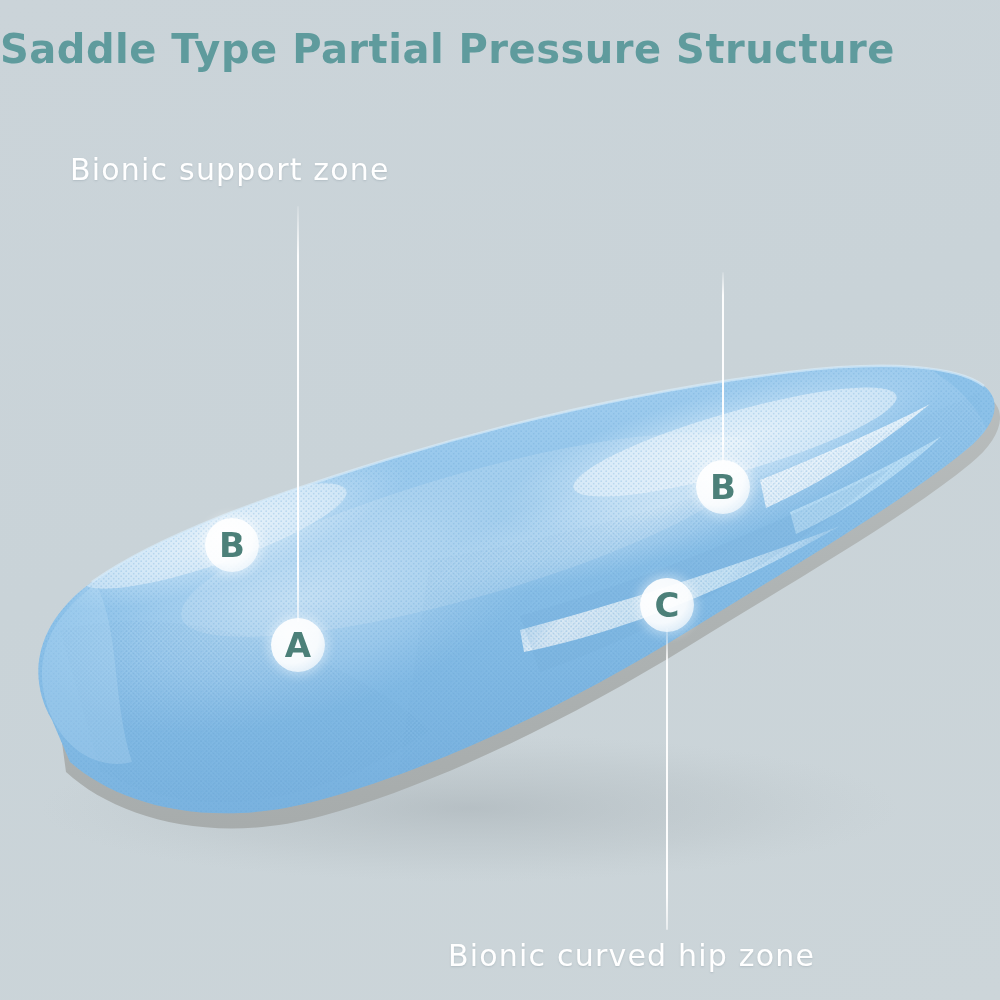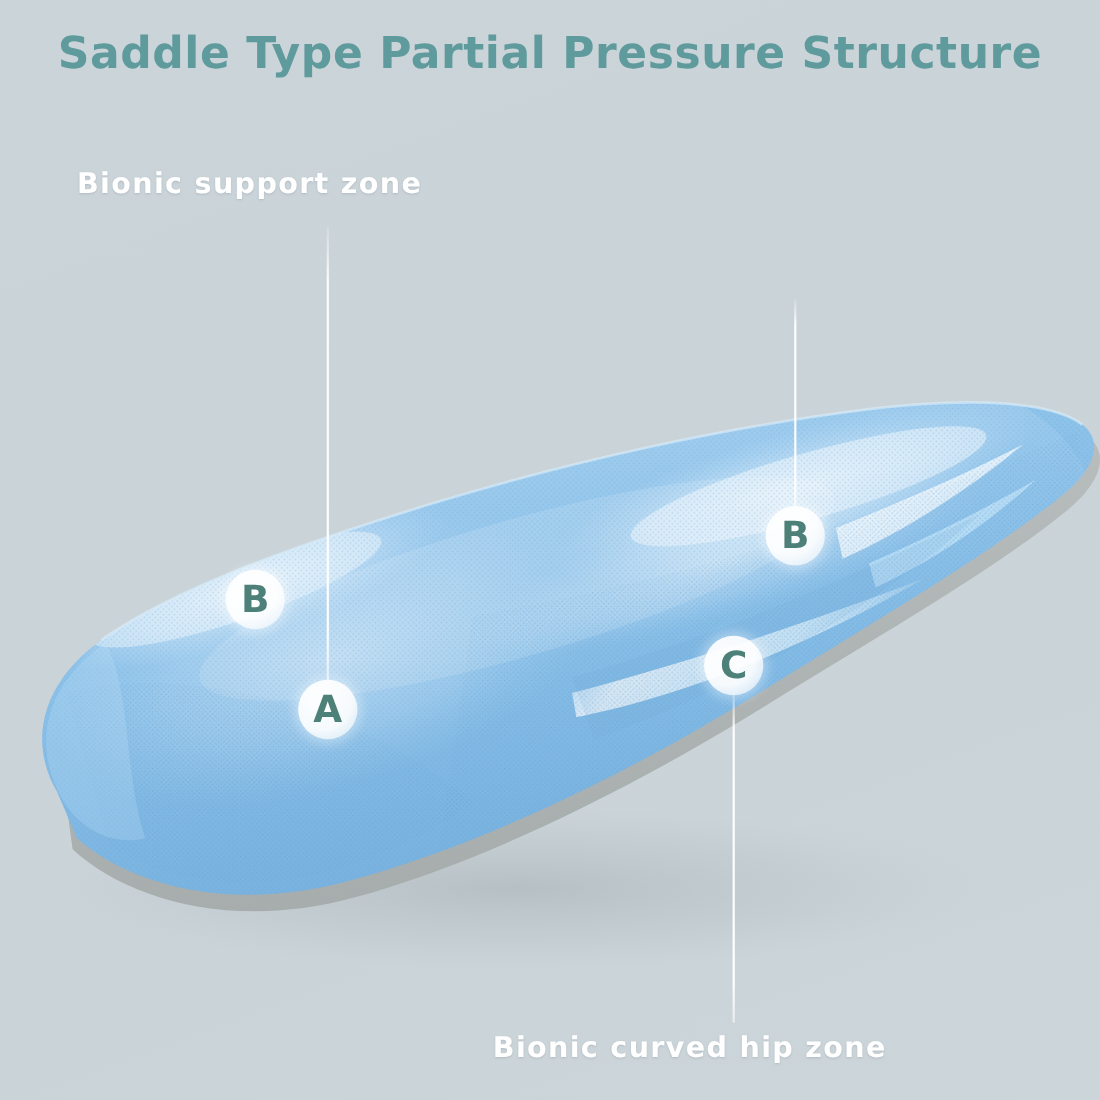--- a/index.html
+++ b/index.html
@@ -18,35 +18,35 @@
     overflow: hidden;
     background: linear-gradient(160deg, #cbd4d9 0%, #c9d3d8 45%, #ccd5d9 100%);
   }
 
   
   #title {
     position: absolute;
     left: 0;
     top: 26px;
     width: 1000px;
-    text-align: center;
+    text-align: left;
     font-family: "DejaVu Sans", sans-serif;
     font-size: 40px;
     font-weight: 600;
     letter-spacing: 0.5px;
     color: #5f9b9d;
     white-space: nowrap;
   }
 
   
   .callout-label {
     position: absolute;
     font-family: "DejaVu Sans", sans-serif;
-    font-size: 26px;
-    font-weight: 700;
+    font-size: 30px;
+    font-weight: 400;
     color: #ffffff;
     letter-spacing: 1.2px;
     white-space: nowrap;
     text-shadow: 0 1px 2px rgba(120,135,145,0.30);
   }
   #label-bionic      { left: 70px;  top: 152px; }
   #label-bidirect    { left: 360px; top: 220px; }
   #label-hip         { left: 448px; top: 938px; }
 
   

